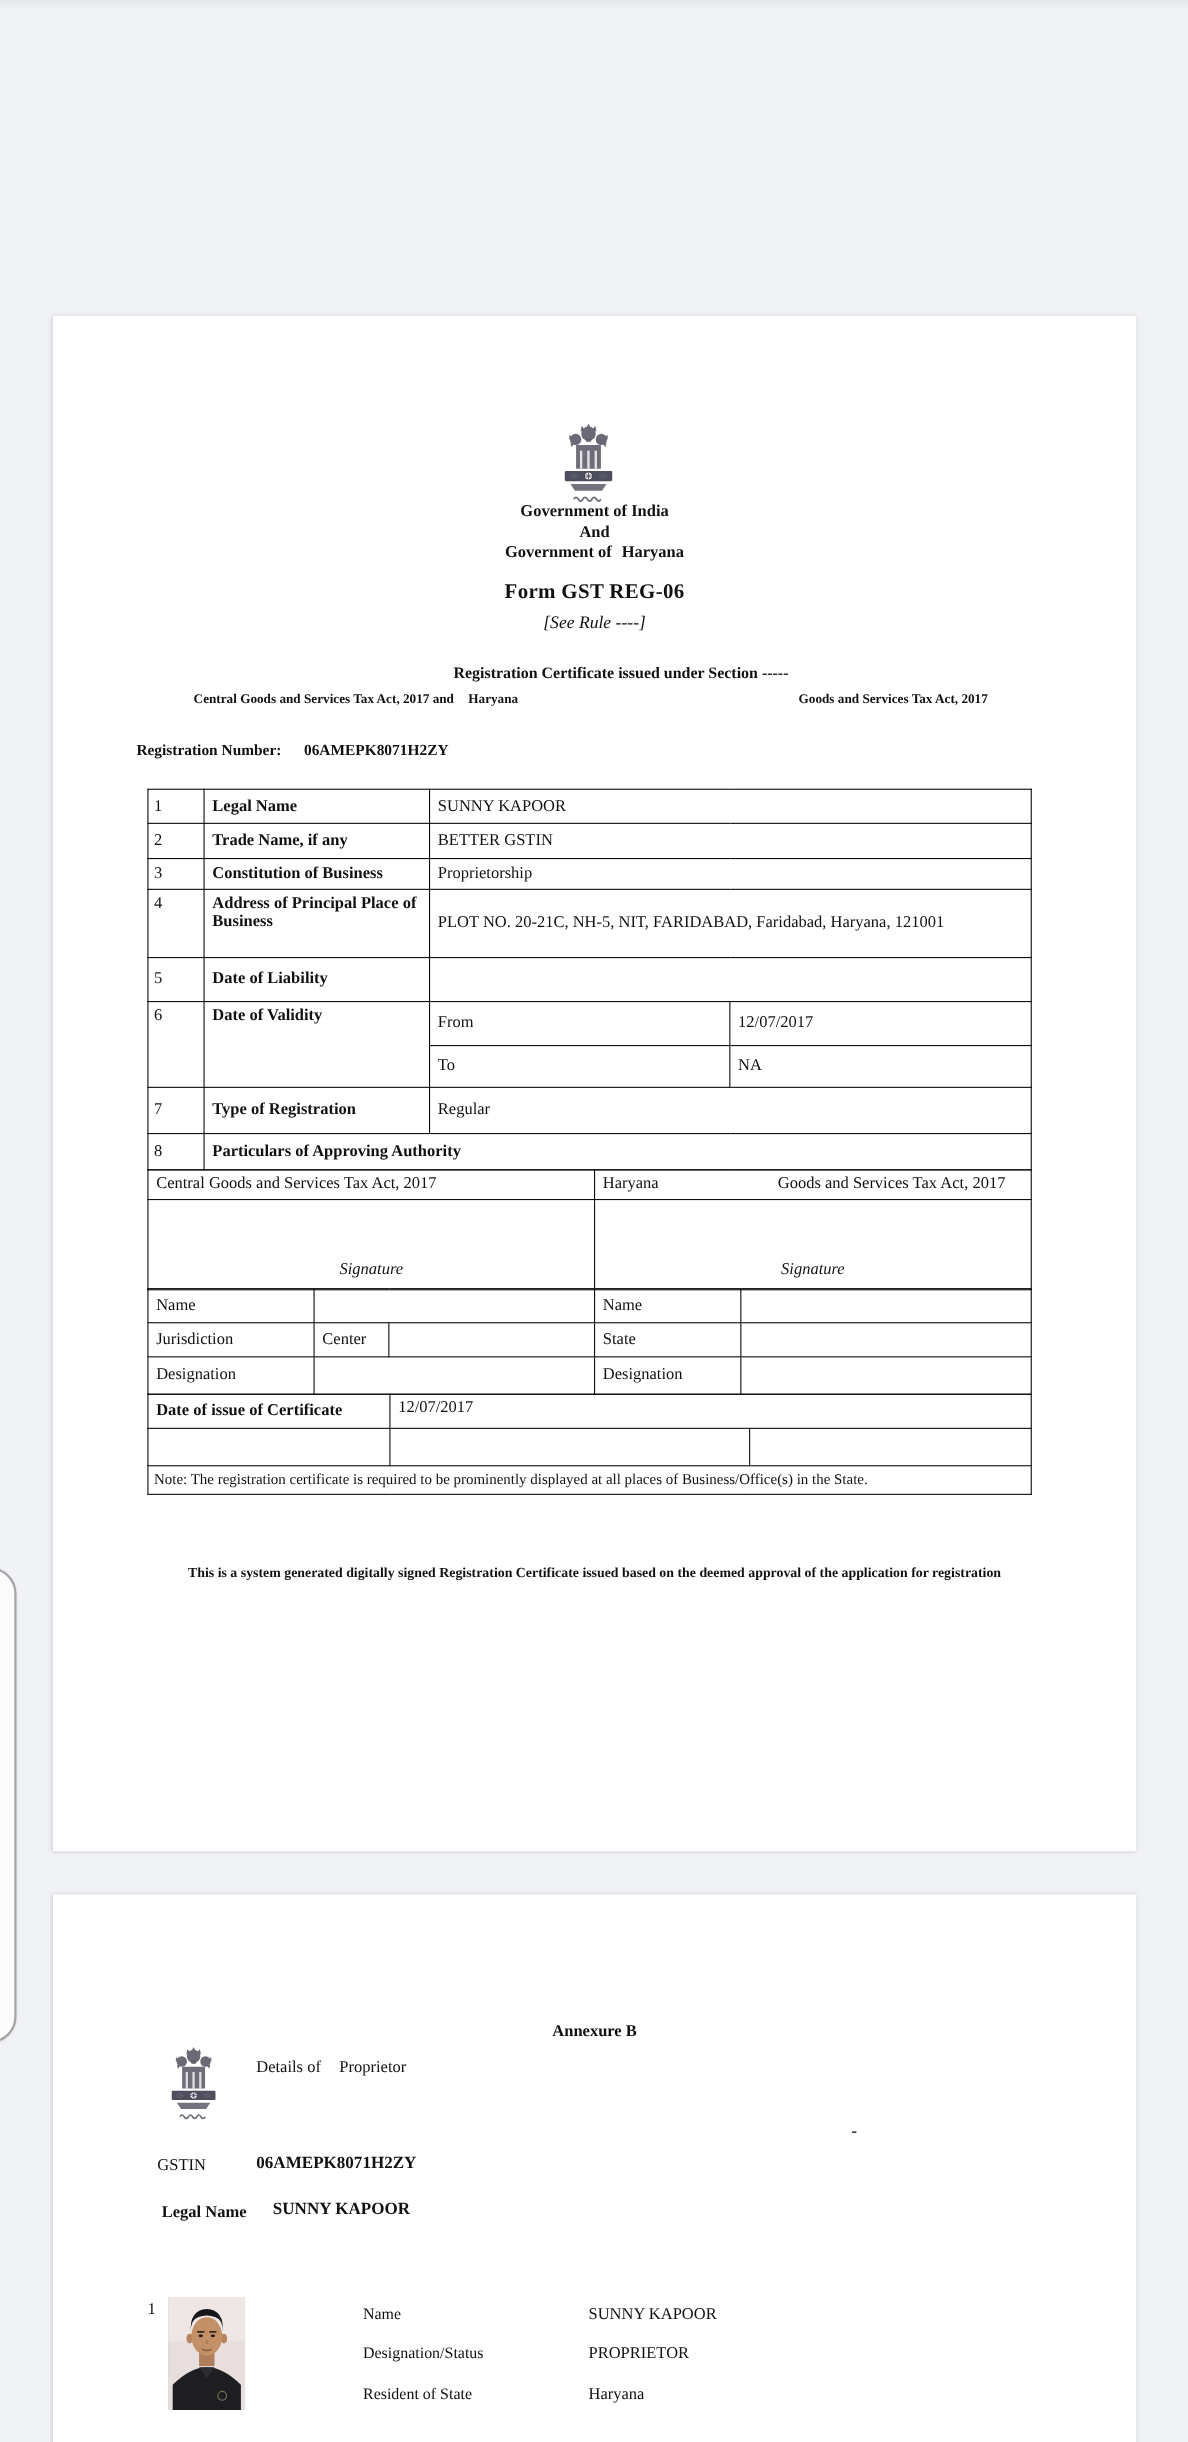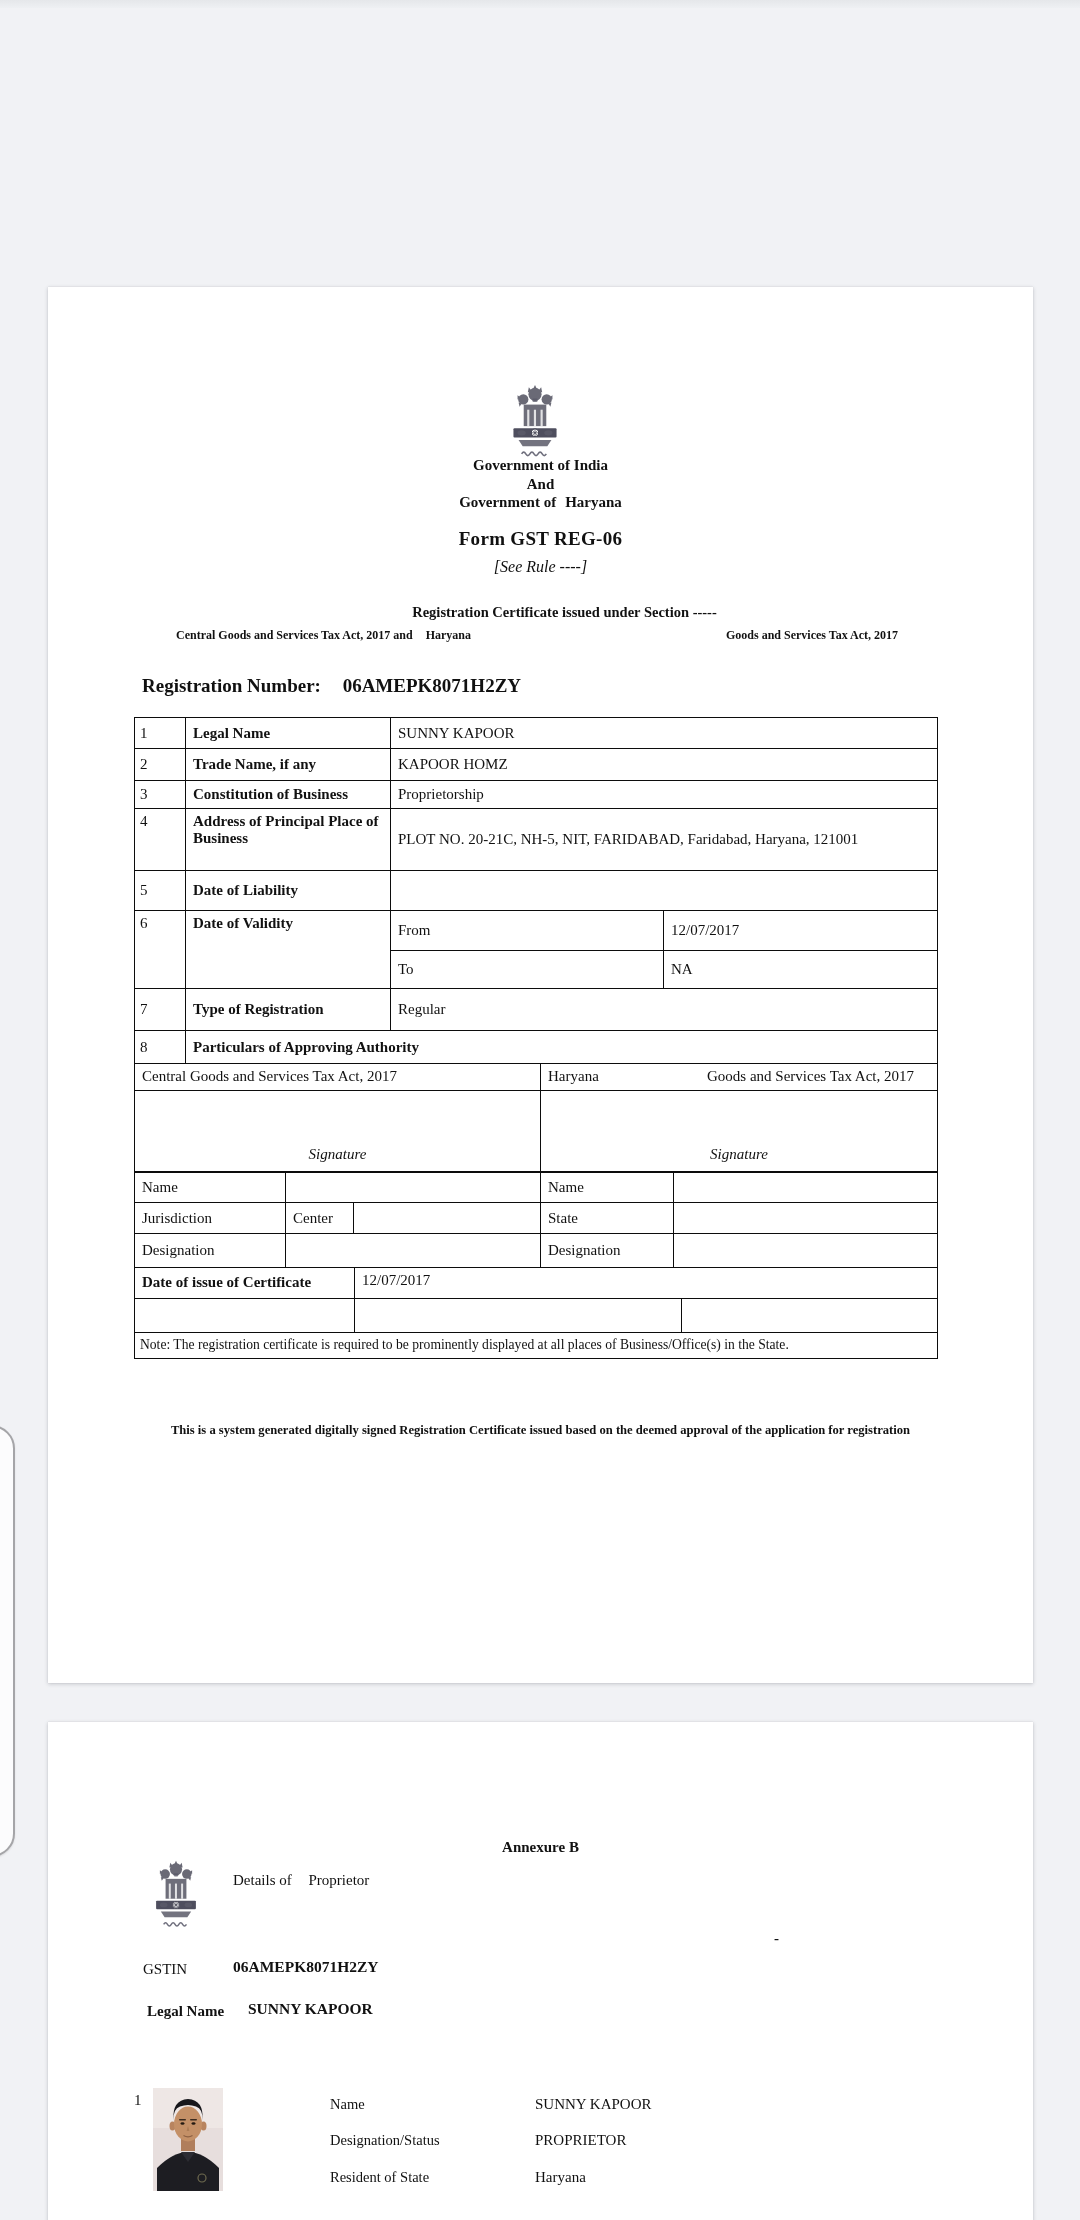--- a/index.html
+++ b/index.html
@@ -25,21 +25,21 @@
   .gline1 { top:170px; font-size:15px; }
   .gline2 { top:189px; font-size:15px; }
   .gline3 { top:207px; font-size:15px; }
   .gline3 .state-gap { margin-left:9px; }
   .ftitle { top:241px; font-size:19px; letter-spacing:0.3px; }
   .srule  { top:271px; font-size:16px; }
   .certhead { top:317px; font-size:14.5px;padding-left:48px; }
   .actsline { left:128px; top:341px; width:722px; display:flex; font-size:12px; font-weight:bold; }
   .actsline .st { margin-left:13px; }
   .actsline .rt { margin-left:auto; }
-  .regnum { left:94px; top:388px; font-size:19px; font-weight:bold; }
+  .regnum { left:76px; top:388px; font-size:14px; font-weight:bold; }
   .regnum .val { margin-left:17px; }
 
   
   .tablewrap { position:absolute; left:86px; top:430px; width:806px; }
   table.t { border-collapse:collapse; table-layout:fixed; width:803px; }
   table.t + table.t { margin-top:-1.5px; }
   .t td { border:1.5px solid #0c0c0c; font-size:15px; padding:2px 7px;
           vertical-align:middle; overflow:hidden; }
   .t td.num { padding-left:5px; }
   .t td.vtop { vertical-align:top; padding-top:4px; }
@@ -186,21 +186,21 @@
             </colgroup>
           <tbody>
               <tr style="height:31px">
             <td class="num">1</td>
             <td class="b">Legal Name</td>
             <td colspan="2">SUNNY KAPOOR</td>
           </tr>
           <tr style="height:32px">
             <td class="num">2</td>
             <td class="b">Trade Name, if any</td>
-            <td colspan="2">KAPOOR HOMZ</td>
+            <td colspan="2">BETTER GSTIN</td>
           </tr>
           <tr style="height:28px">
             <td class="num">3</td>
             <td class="b">Constitution of Business</td>
             <td colspan="2">Proprietorship</td>
           </tr>
           <tr style="height:62px">
             <td class="num vtop">4</td>
             <td class="b vtop">Address of Principal Place of Business</td>
             <td colspan="2">PLOT NO. 20-21C, NH-5, NIT, FARIDABAD, Faridabad, Haryana, 121001</td>

